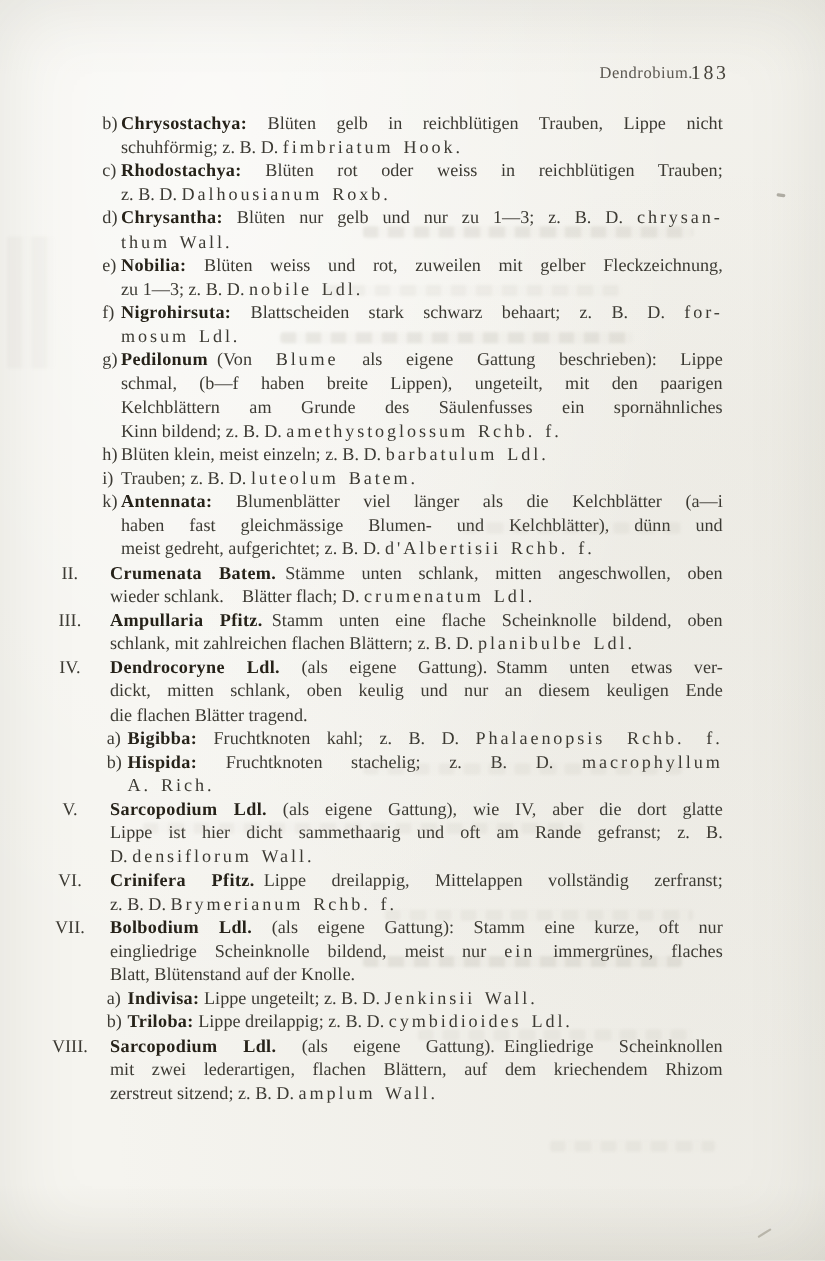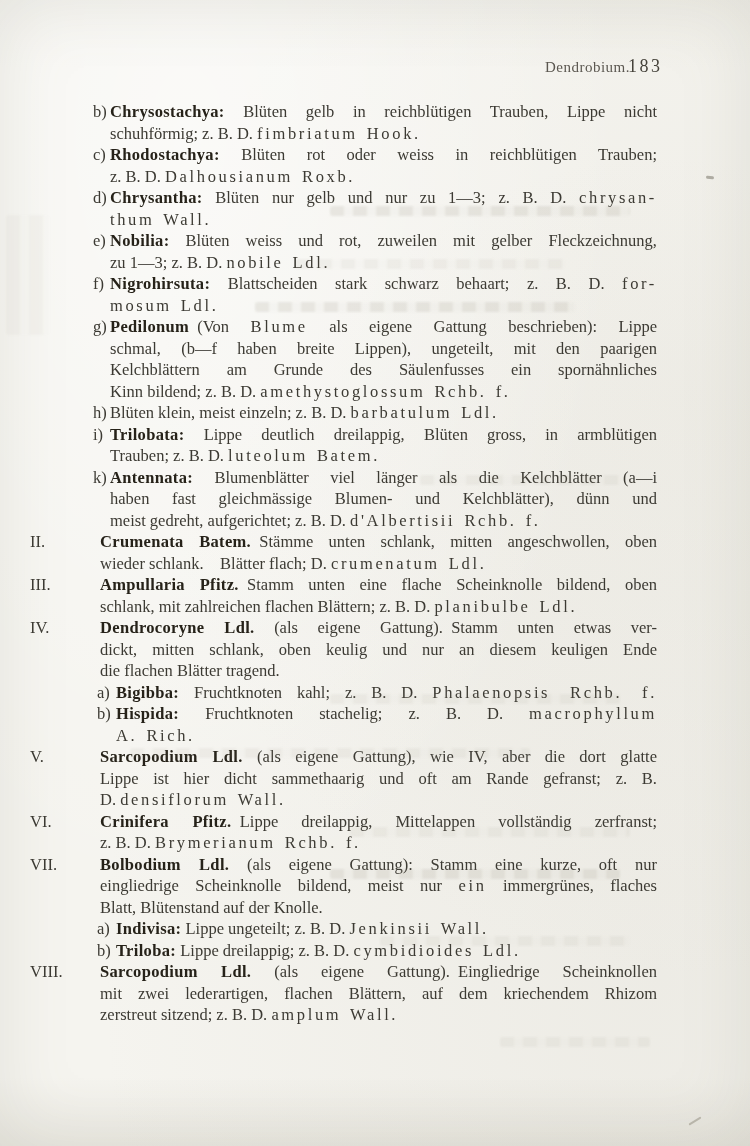--- a/index.html
+++ b/index.html
@@ -38,21 +38,21 @@
     position: absolute;
     top: 101px; left: 0; right: 0;
     font-size: 16.5px;
   }
   .entry { position: relative; }
   .entry.letter { padding-left: 110px; padding-right: 93px; }
   .entry.roman  { padding-left: 100px; padding-right: 93px; }
   .entry.sub    { padding-left: 116px; padding-right: 93px; }
   .entry .label { position: absolute; top: 0; line-height: 21.5px; }
   .entry.letter .label { left: 93px; }
-  .entry.roman  .label { left: 30px; width: 67px; text-align: left; }
+  .entry.roman  .label { left: 30px; width: 67px; text-align: center; }
   .entry.sub    .label { left: 97px; }
   .line {
     line-height: 21.5px;
     text-align: justify;
     text-align-last: left;
   }
   .line.jl { text-align-last: justify; }
   .seg-b { font-weight: bold; color: #262219; letter-spacing: 0.02em; }
   .seg-p { color: #3c3a33; }
   .seg-s { color: #3c3a33; letter-spacing: 0.16em; word-spacing: 0.14em; }
@@ -107,21 +107,20 @@
         <div class="line jl"><span class="seg-p">schmal, (b—f haben breite Lippen), ungeteilt, mit den paarigen</span></div>
         <div class="line jl"><span class="seg-p">Kelchblättern am Grunde des Säulenfusses ein spornähnliches</span></div>
         <div class="line"><span class="seg-p">Kinn bildend; z. B. D. </span><span class="seg-s">amethystoglossum Rchb. f.</span></div>
       </div>
       <div class="entry letter">
         <span class="label seg-p">h)</span>
         <div class="line"><span class="seg-p">Blüten klein, meist einzeln; z. B. D. </span><span class="seg-s">barbatulum Ldl.</span></div>
       </div>
       <div class="entry letter">
         <span class="label seg-p">i)</span>
-        <div class="line jl"><span class="seg-b">Trilobata:</span><span class="seg-p"> Lippe deutlich dreilappig, Blüten gross, in armblütigen</span></div>
         <div class="line"><span class="seg-p">Trauben; z. B. D. </span><span class="seg-s">luteolum Batem.</span></div>
       </div>
       <div class="entry letter">
         <span class="label seg-p">k)</span>
         <div class="line jl"><span class="seg-b">Antennata:</span><span class="seg-p"> Blumenblätter viel länger als die Kelchblätter (a—i</span></div>
         <div class="line jl"><span class="seg-p">haben fast gleichmässige Blumen- und Kelchblätter), dünn und</span></div>
         <div class="line"><span class="seg-p">meist gedreht, aufgerichtet; z. B. D. </span><span class="seg-s">d'Albertisii Rchb. f.</span></div>
       </div>
       <div class="entry roman">
         <span class="label seg-p">II.</span>

